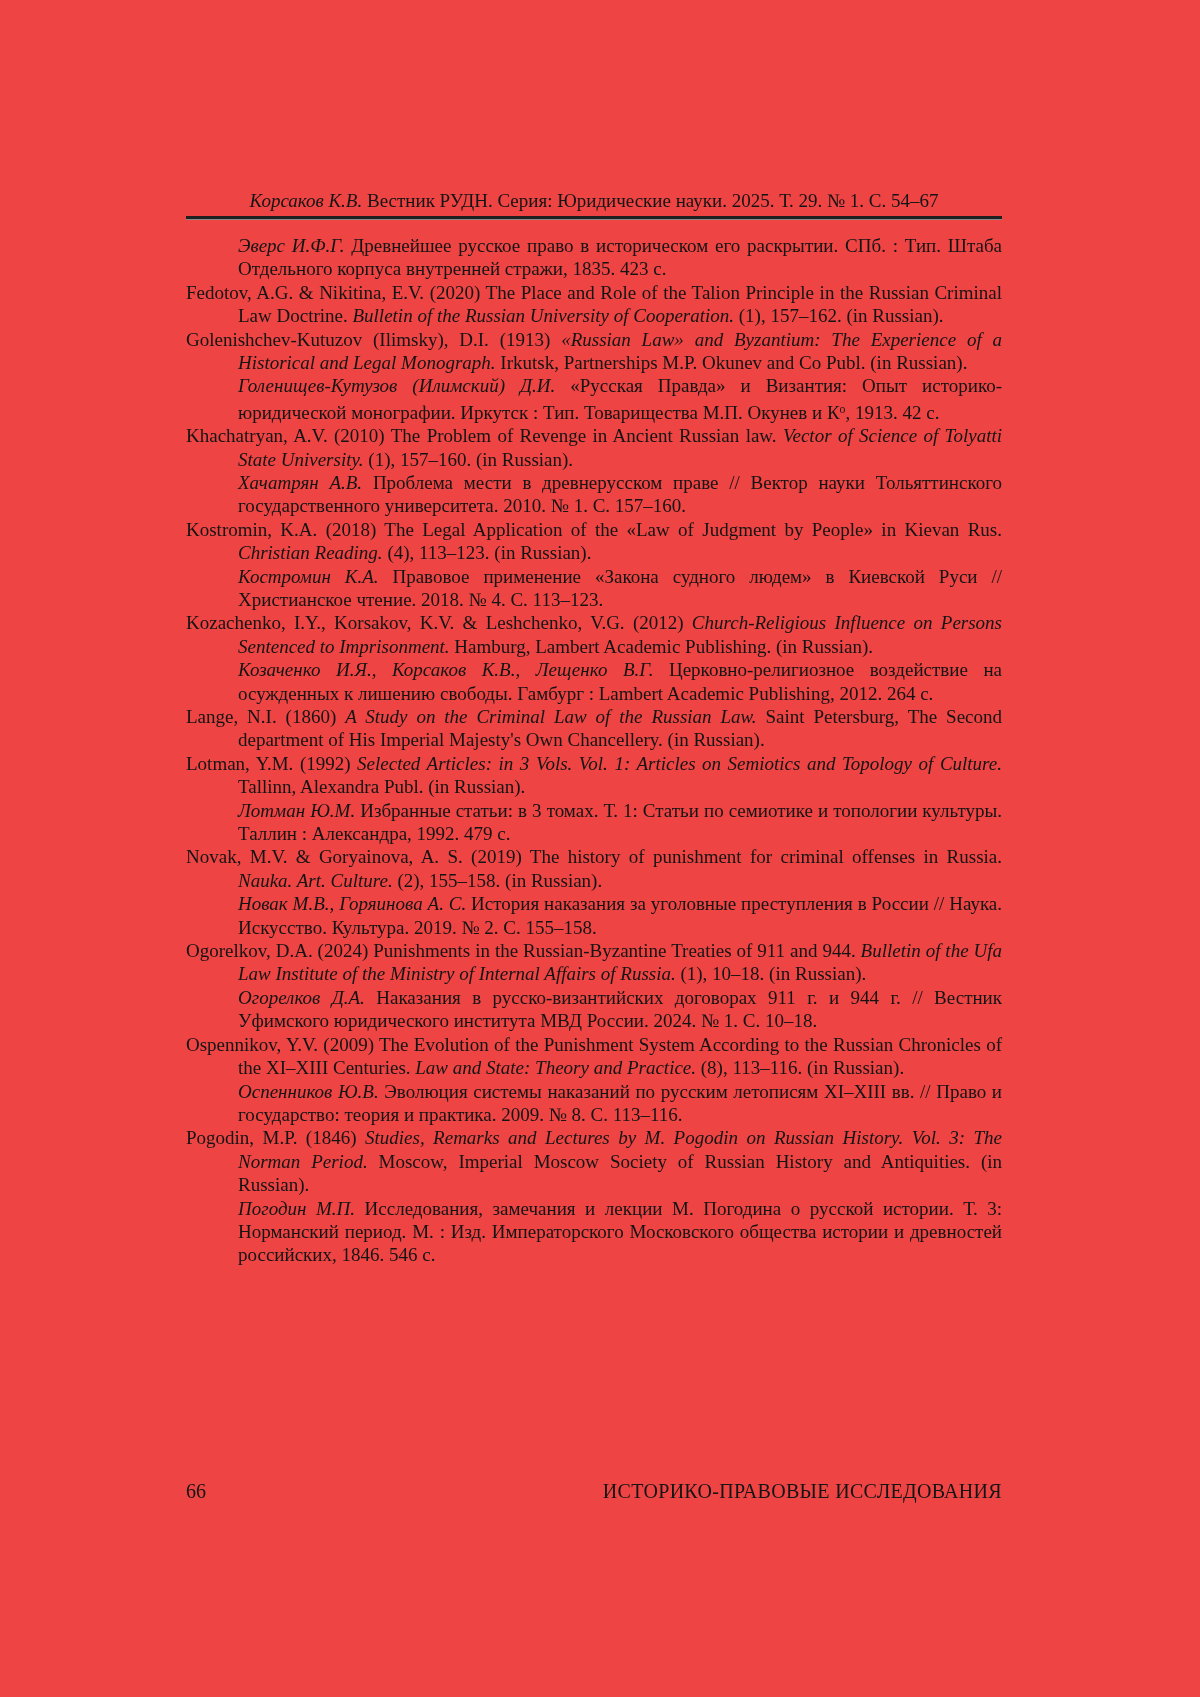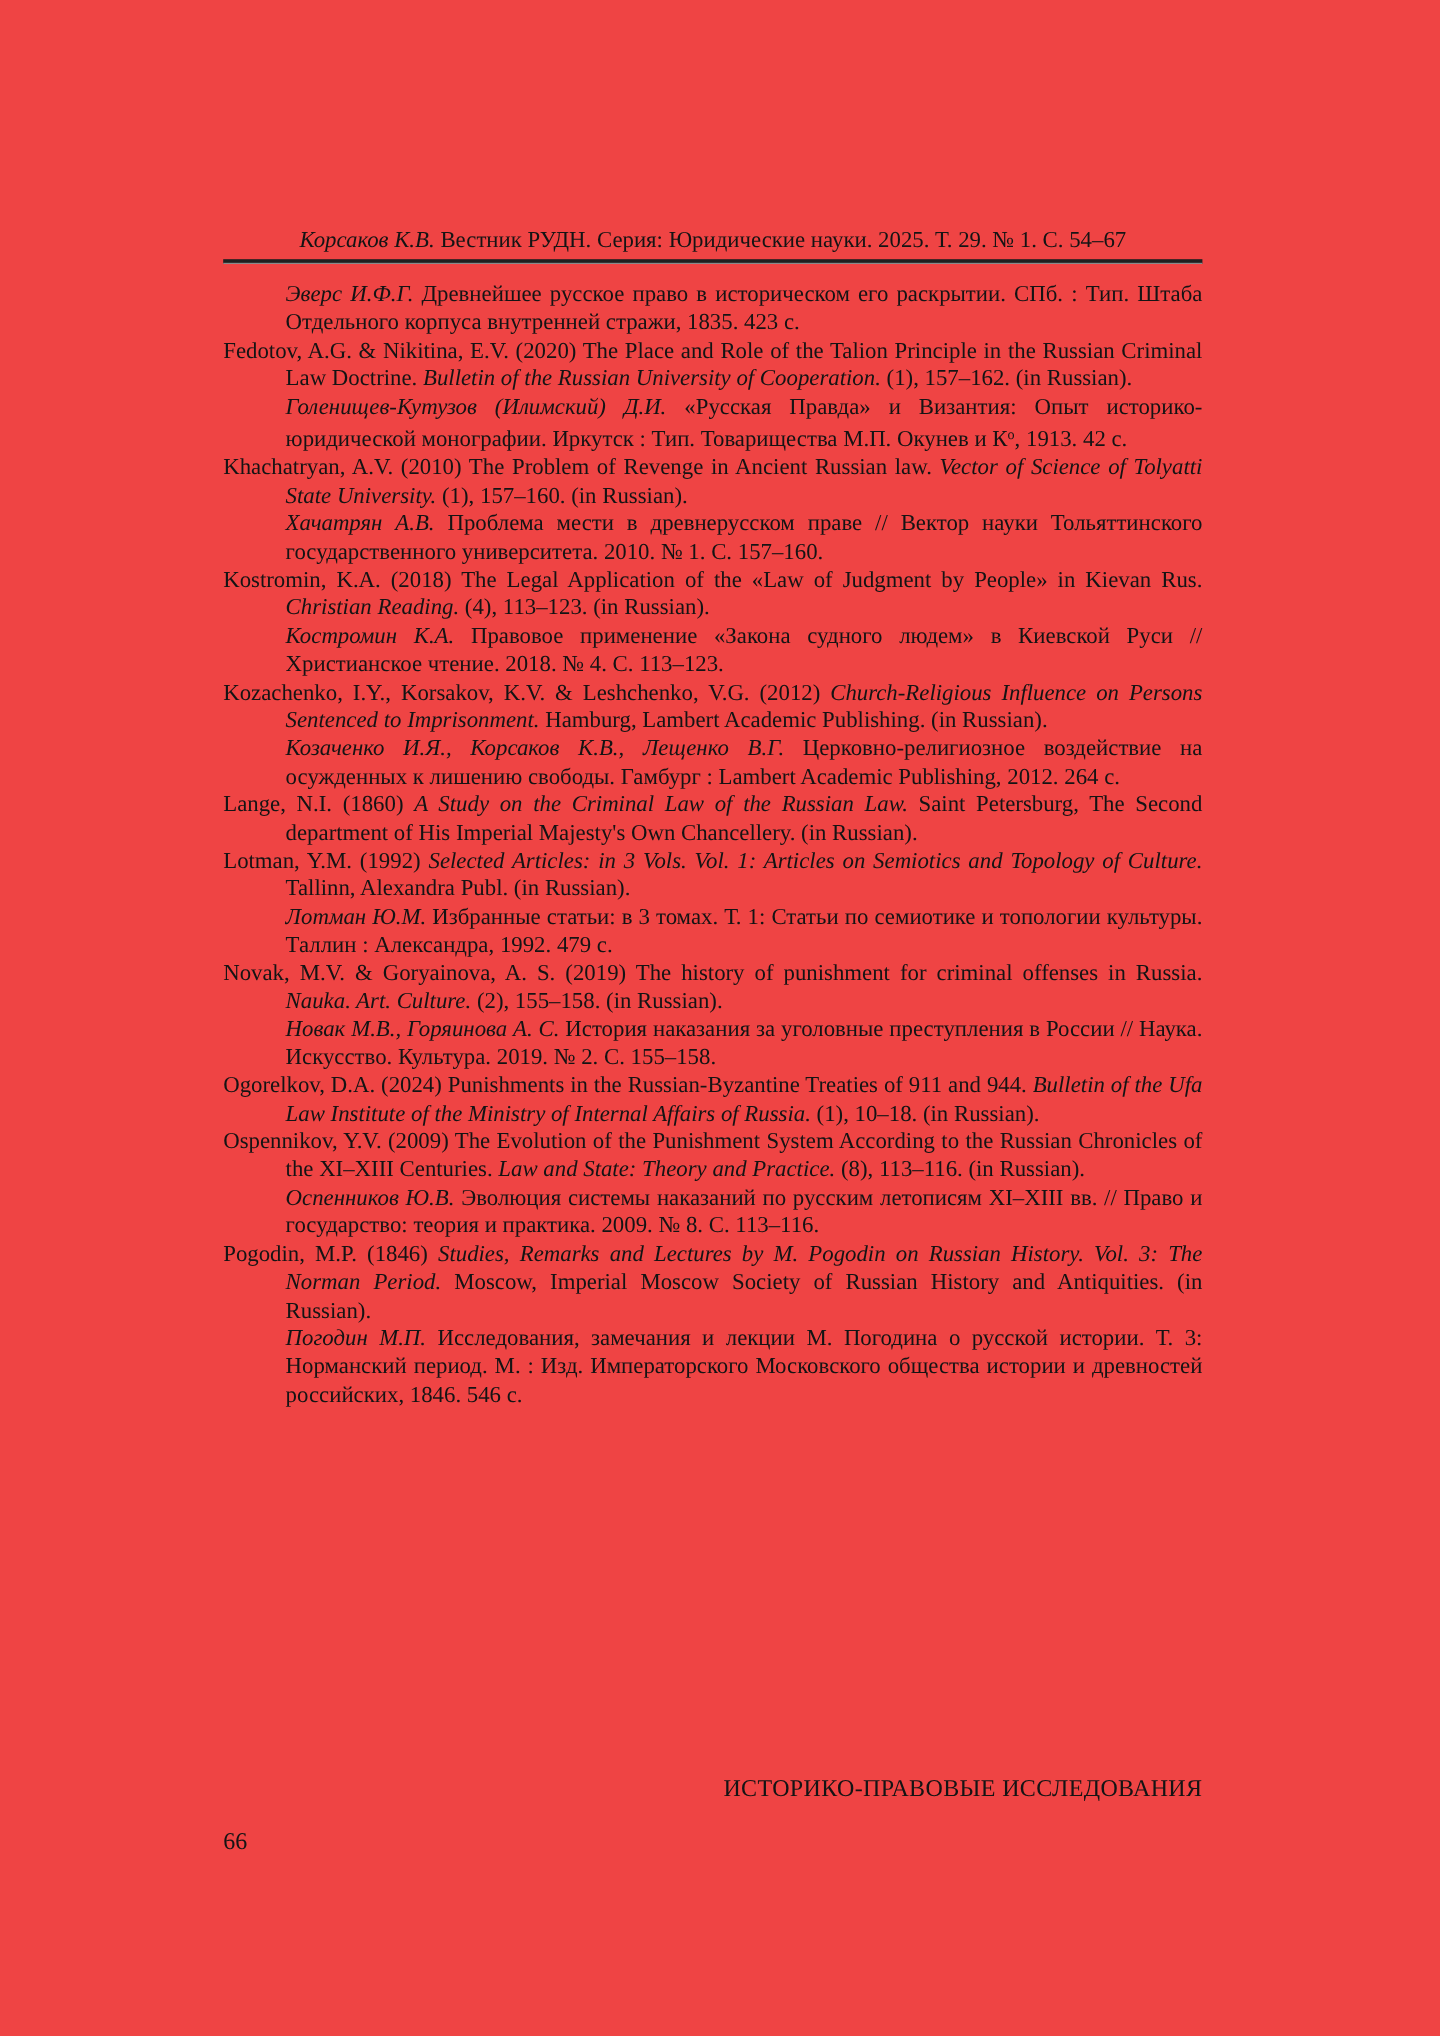--- a/index.html
+++ b/index.html
@@ -43,21 +43,20 @@
   .refs p { margin: 0; padding: 0; }
   .refs p.hang  { padding-left: 52px; text-indent: -52px; font-family: Liberation Serif, serif; }
   .refs p.block { margin-left: 52px; }
   .it  { font-style: italic; }
   .sup { font-size: 0.62em; vertical-align: 0.5em; }
   .footer-page-number {
     position: absolute;
     left: 186px;
     top: 1480px;
     font-size: 20px;
-    margin-top: 44px;
   }
   .footer-section {
     position: absolute;
     right: 198px;
     top: 1480px;
     font-size: 20px;
     letter-spacing: 0.3px;
     white-space: nowrap;
   }
 </style>
@@ -68,33 +67,35 @@
 
   <div class="running-header">
     <span class="it">Корсаков К.В.</span><span> Вестник РУДН. Серия: Юридические науки. 2025. Т. 29. № 1. С. 54–67</span>
   </div>
 
   <div class="header-rule"></div>
 
   <div class="refs">
       <p class="ref block"><span class="it">Эверс И.Ф.Г.</span><span> Древнейшее русское право в историческом его раскрытии. СПб. : Тип. Штаба Отдельного корпуса внутренней стражи, 1835. 423 с.</span></p>
       <p class="ref hang"><span>Fedotov, A.G. &amp; Nikitina, E.V. (2020) The Place and Role of the Talion Principle in the Russian Criminal Law Doctrine. </span><span class="it">Bulletin of the Russian University of Cooperation.</span><span> (1), 157–162. (in Russian).</span></p>
+      <p class="ref hang"><span>Golenishchev-Kutuzov (Ilimsky), D.I. (1913) </span><span class="it">«Russian Law» and Byzantium: The Experience of a Historical and Legal Monograph.</span><span> Irkutsk, Partnerships M.P. Okunev and Co Publ. (in Russian).</span></p>
       <p class="ref block"><span class="it">Голенищев-Кутузов (Илимский) Д.И.</span><span> «Русская Правда» и Византия: Опыт историко-юридической монографии. Иркутск : Тип. Товарищества М.П. Окунев и К</span><span class="sup">о</span><span>, 1913. 42 с.</span></p>
       <p class="ref hang"><span>Khachatryan, A.V. (2010) The Problem of Revenge in Ancient Russian law. </span><span class="it">Vector of Science of Tolyatti State University.</span><span> (1), 157–160. (in Russian).</span></p>
       <p class="ref block"><span class="it">Хачатрян А.В.</span><span> Проблема мести в древнерусском праве // Вектор науки Тольяттинского государственного университета. 2010. № 1. С. 157–160.</span></p>
       <p class="ref hang"><span>Kostromin, K.A. (2018) The Legal Application of the «Law of Judgment by People» in Kievan Rus. </span><span class="it">Christian Reading.</span><span> (4), 113–123. (in Russian).</span></p>
       <p class="ref block"><span class="it">Костромин К.А.</span><span> Правовое применение «Закона судного людем» в Киевской Руси // Христианское чтение. 2018. № 4. С. 113–123.</span></p>
       <p class="ref hang"><span>Kozachenko, I.Y., Korsakov, K.V. &amp; Leshchenko, V.G. (2012) </span><span class="it">Church-Religious Influence on Persons Sentenced to Imprisonment.</span><span> Hamburg, Lambert Academic Publishing. (in Russian).</span></p>
       <p class="ref block"><span class="it">Козаченко И.Я., Корсаков К.В., Лещенко В.Г.</span><span> Церковно-религиозное воздействие на осужденных к лишению свободы. Гамбург : Lambert Academic Publishing, 2012. 264 с.</span></p>
       <p class="ref hang"><span>Lange, N.I. (1860) </span><span class="it">A Study on the Criminal Law of the Russian Law.</span><span> Saint Petersburg, The Second department of His Imperial Majesty's Own Chancellery. (in Russian).</span></p>
       <p class="ref hang"><span>Lotman, Y.M. (1992) </span><span class="it">Selected Articles: in 3 Vols. Vol. 1: Articles on Semiotics and Topology of Culture.</span><span> Tallinn, Alexandra Publ. (in Russian).</span></p>
       <p class="ref block"><span class="it">Лотман Ю.М.</span><span> Избранные статьи: в 3 томах. Т. 1: Статьи по семиотике и топологии культуры. Таллин : Александра, 1992. 479 с.</span></p>
       <p class="ref hang"><span>Novak, M.V. &amp; Goryainova, A. S. (2019) The history of punishment for criminal offenses in Russia. </span><span class="it">Nauka. Art. Culture.</span><span> (2), 155–158. (in Russian).</span></p>
       <p class="ref block"><span class="it">Новак М.В., Горяинова А. С.</span><span> История наказания за уголовные преступления в России // Наука. Искусство. Культура. 2019. № 2. С. 155–158.</span></p>
       <p class="ref hang"><span>Ogorelkov, D.A. (2024) Punishments in the Russian-Byzantine Treaties of 911 and 944. </span><span class="it">Bulletin of the Ufa Law Institute of the Ministry of Internal Affairs of Russia.</span><span> (1), 10–18. (in Russian).</span></p>
+      <p class="ref block"><span class="it">Огорелков Д.А.</span><span> Наказания в русско-византийских договорах 911 г. и 944 г. // Вестник Уфимского юридического института МВД России. 2024. № 1. С. 10–18.</span></p>
       <p class="ref hang"><span>Ospennikov, Y.V. (2009) The Evolution of the Punishment System According to the Russian Chronicles of the XI–XIII Centuries. </span><span class="it">Law and State: Theory and Practice.</span><span> (8), 113–116. (in Russian).</span></p>
       <p class="ref block"><span class="it">Оспенников Ю.В.</span><span> Эволюция системы наказаний по русским летописям XI–XIII вв. // Право и государство: теория и практика. 2009. № 8. С. 113–116.</span></p>
       <p class="ref hang"><span>Pogodin, M.P. (1846) </span><span class="it">Studies, Remarks and Lectures by M. Pogodin on Russian History. Vol. 3: The Norman Period.</span><span> Moscow, Imperial Moscow Society of Russian History and Antiquities. (in Russian).</span></p>
       <p class="ref block"><span class="it">Погодин М.П.</span><span> Исследования, замечания и лекции М. Погодина о русской истории. Т. 3: Норманский период. М. : Изд. Императорского Московского общества истории и древностей российских, 1846. 546 с.</span></p>
     </div>
 
   <div class="footer-page-number">66</div>
   <div class="footer-section">ИСТОРИКО-ПРАВОВЫЕ ИССЛЕДОВАНИЯ</div>
 
 </div>

